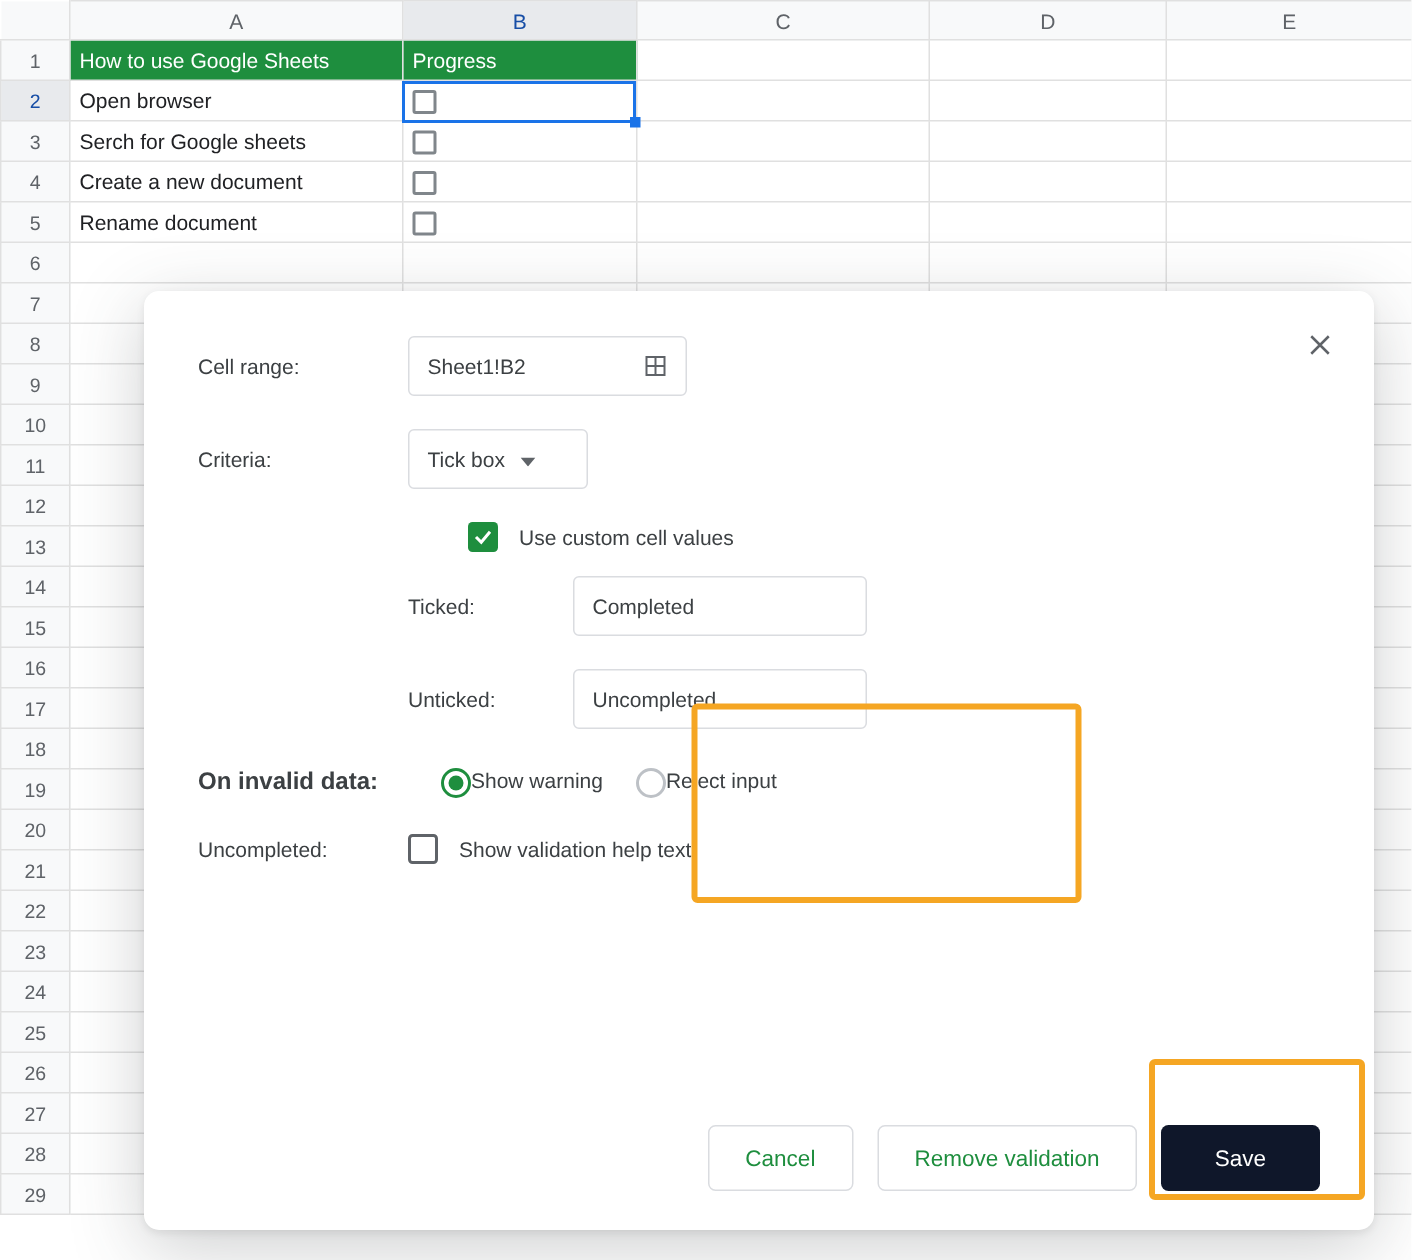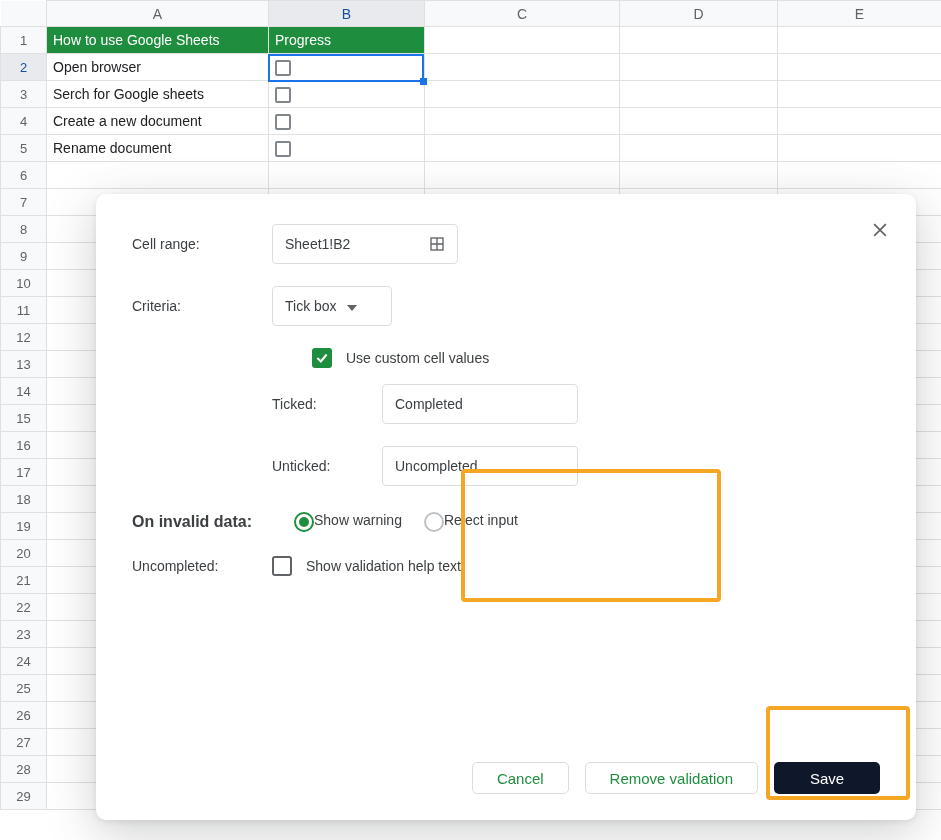--- a/index.html
+++ b/index.html
@@ -68,21 +68,21 @@
   .callout-save  { left:766px; top:706px; width:144px; height:94px; }
 
   .radio-row { display:flex; align-items:center; gap:22px; margin-bottom:24px;}
   .radio { display:flex; align-items:flex-start; font-size:14px; cursor:pointer;}
   .r-outer { width:20px; height:20px; border-radius:50%; display:flex; align-items:center; justify-content:center;}
   .r-sel .r-outer { border:2px solid #1e8e3e; }
   .r-sel .r-inner { width:10px; height:10px; background:#1e8e3e; border-radius:50%; }
   .r-unsel .r-outer { border:2px solid #bdc1c6; }
 
   .btnbar { position:absolute; right:36px; bottom:26px; display:flex; gap:16px; }
-  .btn { height:32px; padding:0 24px; border-radius:5px; font-size:15px; display:flex; align-items:center; justify-content:center; cursor:pointer; font-weight:500;}
+  .btn { height:44px; padding:0 24px; border-radius:5px; font-size:15px; display:flex; align-items:center; justify-content:center; cursor:pointer; font-weight:500;}
   .btn-flat { border:1px solid #dadce0; background:#fff; color:#1e8e3e; }
   .btn-primary { background:#0f172a; color:#fff; min-width:106px;}
 </style>
 </head>
 <body>
 
 <div class="stage">
 
   <div class="sheet">
     <table class="grid">

